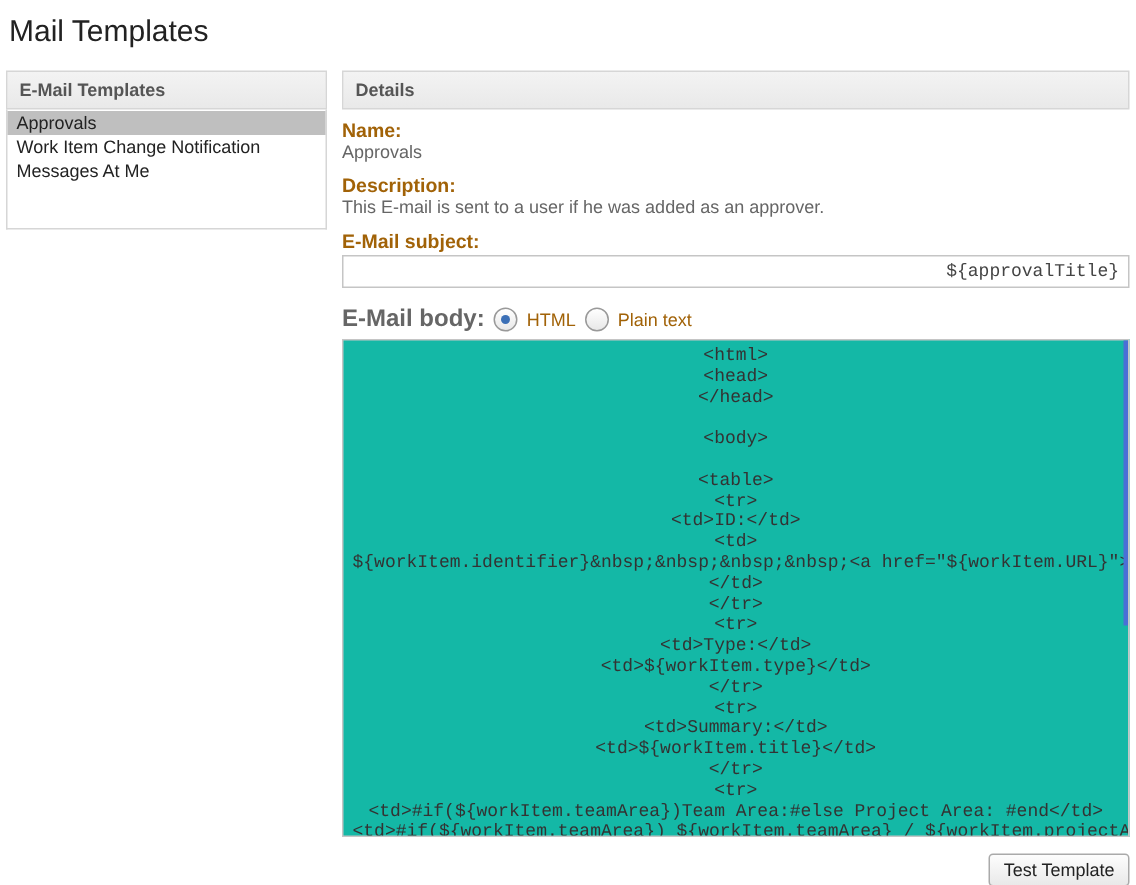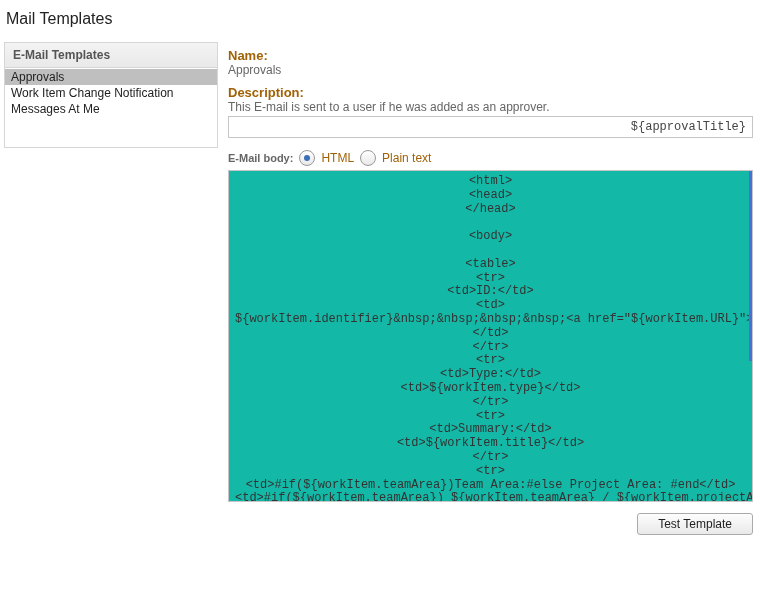--- a/index.html
+++ b/index.html
@@ -6,21 +6,21 @@
   body {
     margin: 0;
     padding: 4px;
     font-family: Arial, Helvetica, sans-serif;
     font-size: 12px;
     color: #333;
     background: #fff;
     width: 757px;
   }
   .page-title {
-    font-size: 16px;
+    font-size: 20px;
     font-weight: 400;
     color: #222;
     margin: 6px 0 14px 2px;
   }
   .columns {
     display: flex;
     gap: 10px;
   }
   .left-col { width: 214px; flex: none; }
   .right-col { flex: 1; min-width: 0; }
@@ -80,21 +80,21 @@
   .body-format-row {
     display: flex;
     align-items: center;
     gap: 6px;
     margin-top: 12px;
     margin-bottom: 4px;
   }
   .body-format-row .lbl {
     font-weight: bold;
     color: #666;
-    font-size: 11px;
+    font-size: 16px;
   }
   .radio {
     width: 16px; height: 16px;
     border-radius: 50%;
     border: 1px solid #999;
     background: linear-gradient(#fff,#e8e8e8);
     display: inline-flex;
     align-items: center;
     justify-content: center;
     cursor: pointer;
@@ -135,21 +135,21 @@
   }
 
   .button-row {
     display: flex;
     justify-content: flex-end;
     margin-top: 8px;
   }
   .btn {
     border: 1px solid #aaa;
     background: linear-gradient(#fdfdfd,#e9e9e9);
-    padding: 3px 20px;
+    padding: 3px 9px;
     font-size: 12px;
     border-radius: 3px;
     cursor: pointer;
     color: #222;
   }
 </style>
 </head>
 <body>
 
 <div class="page-title">Mail Templates</div>
@@ -159,27 +159,29 @@
   <div class="left-col">
     <div class="panel-header">E-Mail Templates</div>
     <div class="left-list">
       <div class="item selected">Approvals</div>
       <div class="item">Work Item Change Notification</div>
       <div class="item">Messages At Me</div>
     </div>
   </div>
 
   <div class="right-col">
+    <div class="panel-header">Details</div>
     <div class="details-body">
       <div class="field-label">Name:</div>
       <div class="field-value">Approvals</div>
 
       <div class="field-label">Description:</div>
       <div class="field-value">This E-mail is sent to a user if he was added as an approver.</div>
 
+      <div class="field-label">E-Mail subject:</div>
       <input class="subject-input" value="${approvalTitle}" style="">
 
       <div class="body-format-row">
         <span class="lbl">E-Mail body:</span>
         <span class="radio checked">
             <span class="dot"></span>
           </span>
         <span class="radio-label">HTML</span>
         <span class="radio"></span>
         <span class="radio-label">Plain text</span>

